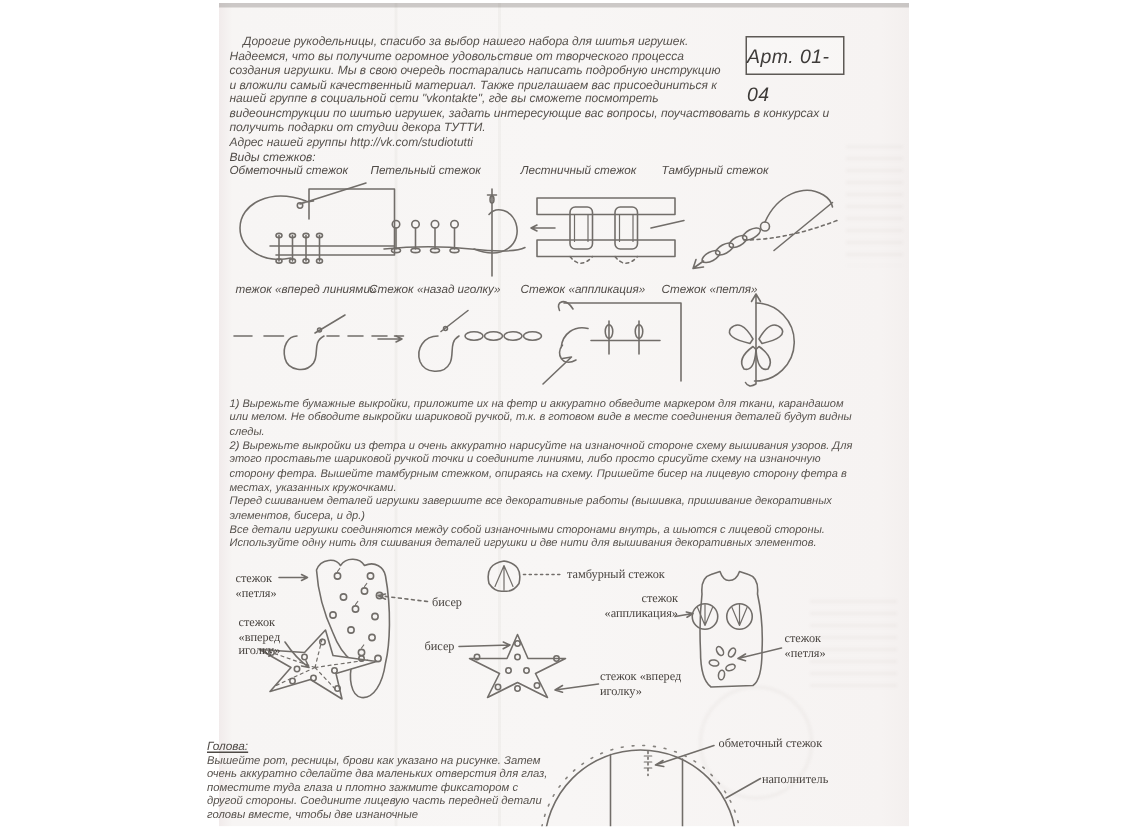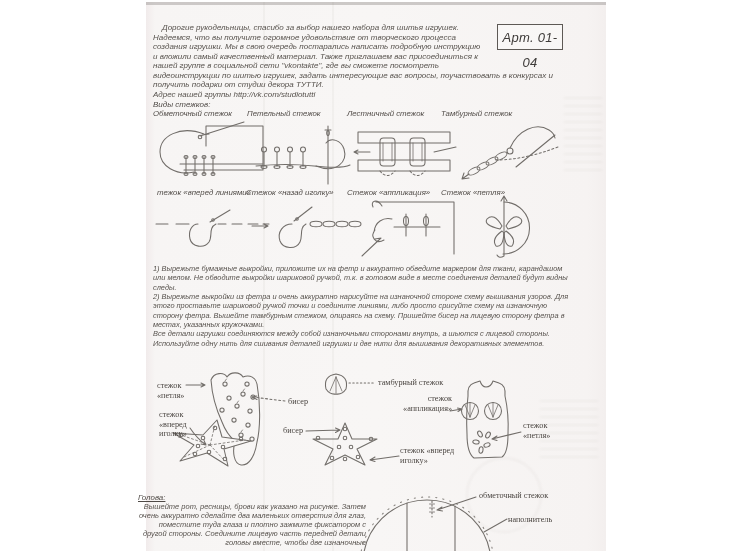--- a/index.html
+++ b/index.html
@@ -6,32 +6,32 @@
   .screen{position:relative;width:750px;height:551px;background:#ffffff;overflow:hidden;
           font-family:"Liberation Sans",sans-serif;}
   .page{position:absolute;left:146px;top:2px;width:460px;height:549px;
         background:linear-gradient(90deg,#f1ebeb 0,#f7f5f4 9px,#f8f6f5 50%,#f6f3f2 96%,#f3efee 100%);}
   .page::before{content:"";position:absolute;left:0;top:0;width:100%;height:3px;
         background:rgba(150,146,144,.45);}
   .intro{position:absolute;left:7px;top:21px;width:410px;}
   .intro p{margin:0;font:italic 8px/9.55px "Liberation Sans",sans-serif;color:#56514c;}
   .intro p.first{text-indent:9px;}
   .art-box{float:right;width:64px;height:24px;margin:1px 0 12px 12px;border:1.2px solid #5d5955;
-        text-align:center;font:italic 13px/25px "Liberation Sans",sans-serif;color:#3e3b39;
+        text-align:left;font:italic 13px/25px "Liberation Sans",sans-serif;color:#3e3b39;
         letter-spacing:.3px;background:rgba(255,255,255,.25);}
   .sec-head{position:absolute;font:italic 8px "Liberation Sans",sans-serif;color:#4f4a46;
         }
   .slabel{position:absolute;font:italic 7.8px "Liberation Sans",sans-serif;color:#504b47;white-space:nowrap;}
   .instr{position:absolute;left:7px;top:262px;width:416px;}
   .instr p{margin:0;font:italic 7.4px/9.35px "Liberation Sans",sans-serif;color:#57524d;}
   .dlabel{position:absolute;font:8.2px/9.6px "Liberation Serif",serif;color:#4a4541;}
   .nowrap{white-space:nowrap;}
   .golova-head{position:absolute;font:italic 7.9px "Liberation Sans",sans-serif;color:#4f4a46;
         text-decoration:underline;}
-  .golova-p{position:absolute;font:italic 7.5px/8.9px "Liberation Sans",sans-serif;color:#57524d;text-align:right;}
+  .golova-p{position:absolute;font:italic 7.5px/8.9px "Liberation Sans",sans-serif;color:#57524d;}
   svg.diag{position:absolute;overflow:visible;}
   svg.diag *{stroke:#716d69;fill:none;stroke-width:1.05;stroke-linecap:round;stroke-linejoin:round;}
   svg.diag .paper{fill:#f8f6f5;}
   svg.diag .dash{stroke-dasharray:2 2.4;}
   svg.diag .dot{stroke-dasharray:1.4 2.4;}
   svg.diag .thin{stroke-width:.8;}
   .crease{position:absolute;top:0;height:549px;width:2px;background:rgba(120,110,105,.05);}
   .ghost{position:absolute;filter:blur(1.2px);opacity:.5;pointer-events:none;}
   .ghost-lines{background:repeating-linear-gradient(180deg,rgba(165,155,150,.16) 0 2px,transparent 2px 8px);}
   .ghost-ring{border:2px solid rgba(165,155,150,.18);border-radius:50%;}
@@ -156,20 +156,21 @@
       <path d="M52,2 V62 M52,2 l-3,5 m3,-5 l3,5 M52,62 q-5,3 -7,-1"></path>
       <path d="M54,32 Q62,18 69,25 Q73,31 56,35 Z"></path>
       <path d="M50,32 Q42,18 35,25 Q31,31 48,35 Z"></path>
       <path d="M54,37 Q65,45 60,52 Q53,54 52,39 Z"></path>
       <path d="M50,37 Q39,45 44,52 Q51,54 52,39 Z"></path>
     </svg>
 
     <div class="instr">
       <p>1) Вырежьте бумажные выкройки, приложите их на фетр и аккуратно обведите маркером для ткани, карандашом или мелом. Не обводите выкройки шариковой ручкой, т.к. в готовом виде в месте соединения деталей будут видны следы.</p>
       <p>2) Вырежьте выкройки из фетра и очень  аккуратно нарисуйте на изнаночной стороне схему вышивания узоров. Для этого проставьте шариковой ручкой  точки и соедините линиями, либо просто срисуйте схему на изнаночную сторону фетра. Вышейте тамбурным стежком, опираясь на схему. Пришейте бисер на лицевую сторону фетра в местах, указанных кружочками.</p>
+      <p>Перед сшиванием деталей игрушки завершите все декоративные работы (вышивка, пришивание декоративных элементов, бисера, и др.)</p>
       <p>Все детали игрушки соединяются между собой изнаночными сторонами внутрь, а шьются с лицевой стороны.</p>
       <p>Используйте одну нить для сшивания деталей игрушки и две нити для вышивания декоративных элементов.</p>
     </div>
 
     <svg class="diag" style="left:0;top:366px" width="470" height="140" viewBox="0 0 470 140">
 
       <path d="M65,12 C68,4 78,4 81,9 C85,3 94,4 97,9 C104,6 110,10 111,16 C115,38 114,62 111,74 C109,88 103,98 95,97 C88,96 86,84 89,73 C84,69 79,62 76,54 C70,41 66,27 65,12 Z"></path>
       <g>
         <circle cx="79" cy="16" r="2.1"></circle>
           <circle cx="101" cy="16" r="2.1"></circle>

